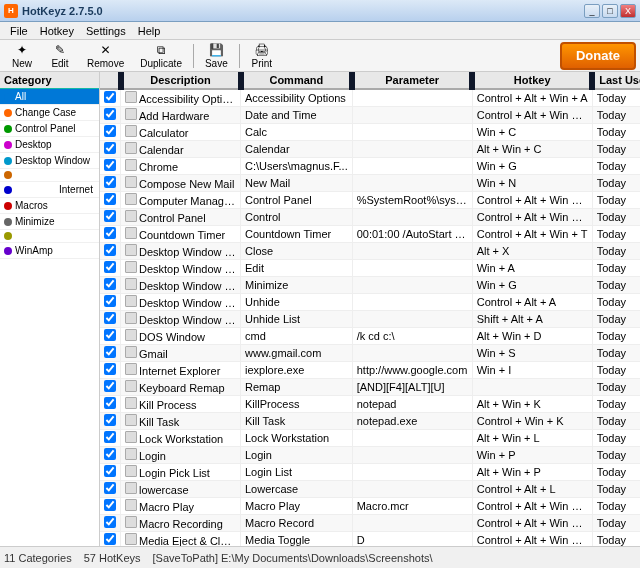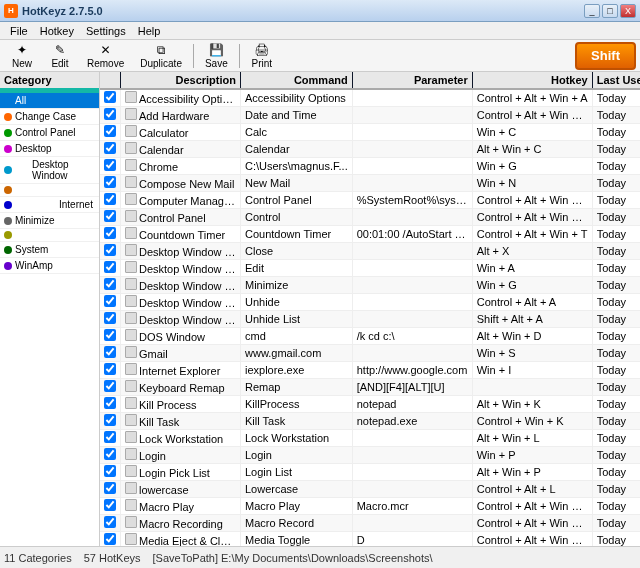--- a/index.html
+++ b/index.html
@@ -130,21 +130,21 @@
       width: 100px;
       background: white;
       border-right: 1px solid #ccc;
       overflow-y: auto;
     }
     .sidebar-header {
       background: #e8e8e8;
       padding: 2px 4px;
       font-weight: bold;
       font-size: 11px;
-      border-bottom: 5px solid #14b8a6;
+      border-bottom: 1px solid #14b8a6;
     }
     .sidebar-item {
       padding: 2px 4px;
       display: flex;
       align-items: center;
       gap: 3px;
       cursor: pointer;
       font-size: 11px;
       border-bottom: 1px solid #f0f0f0;
     }
@@ -164,22 +164,22 @@
       width: 100%;
       border-collapse: collapse;
       font-size: 11px;
     }
     thead tr {
       background: #e8e8e8;
       border-bottom: 2px solid #aaa;
     }
     thead th {
       padding: 2px 4px;
-      text-align: right;
-      border-right: 1px solid #0f172a;
+      text-align: center;
+      border-right: 6px solid #0f172a;
       font-weight: bold;
       white-space: nowrap;
       position: sticky;
       top: 0;
       background: #e8e8e8;
       z-index: 1;
     }
     tbody tr {
       border-bottom: 1px solid #eee;
       background: white;
@@ -264,21 +264,21 @@
   <div class="toolbar-sep"></div>
   <div class="toolbar-btn">
     <span class="btn-icon">💾</span>
     <span>Save</span>
   </div>
   <div class="toolbar-sep"></div>
   <div class="toolbar-btn">
     <span class="btn-icon">🖨</span>
     <span>Print</span>
   </div>
-  <button class="donate-btn">Shift</button>
+  <button class="donate-btn">Donate</button>
 </div>
 
 <div class="main-content">
 
   <div class="sidebar">
     <div class="sidebar-header">Category</div>
   <div class="sidebar-item selected">
         <span class="sidebar-item-dot" style="background: rgb(0, 120, 215);"></span>
         <span style="font-size: 10px;">All</span>
       </div>
@@ -289,39 +289,39 @@
       <div class="sidebar-item">
         <span class="sidebar-item-dot" style="background: rgb(0, 153, 0);"></span>
         <span style="font-size: 10px;">Control Panel</span>
       </div>
       <div class="sidebar-item">
         <span class="sidebar-item-dot" style="background: rgb(204, 0, 204);"></span>
         <span style="font-size: 10px;">Desktop</span>
       </div>
       <div class="sidebar-item">
         <span class="sidebar-item-dot" style="background: rgb(0, 153, 204);"></span>
-        <span style="font-size: 10px; margin-left: 17px;">Desktop Window</span>
+        <span style="font-size: 10px;">Desktop Window</span>
       </div>
       <div class="sidebar-item">
         <span class="sidebar-item-dot" style="background: rgb(204, 102, 0);"></span>
       </div>
       <div class="sidebar-item">
         <span class="sidebar-item-dot" style="background: rgb(0, 0, 204);"></span>
         <span style="font-size: 10px; padding-left: 44px;">Internet</span>
       </div>
       <div class="sidebar-item">
+        <span class="sidebar-item-dot" style="background: rgb(204, 0, 0);"></span>
+        <span style="font-size: 10px;">Macros</span>
+      </div>
+      <div class="sidebar-item">
         <span class="sidebar-item-dot" style="background: rgb(102, 102, 102);"></span>
         <span style="font-size: 10px;">Minimize</span>
       </div>
       <div class="sidebar-item">
         <span class="sidebar-item-dot" style="background: rgb(153, 153, 0);"></span>
-      </div>
-      <div class="sidebar-item">
-        <span class="sidebar-item-dot" style="background: rgb(0, 102, 0);"></span>
-        <span style="font-size: 10px;">System</span>
       </div>
       <div class="sidebar-item">
         <span class="sidebar-item-dot" style="background: rgb(102, 0, 204);"></span>
         <span style="font-size: 10px;">WinAmp</span>
       </div>
     </div>
 
   <div class="table-container">
     <table>
       <thead>

